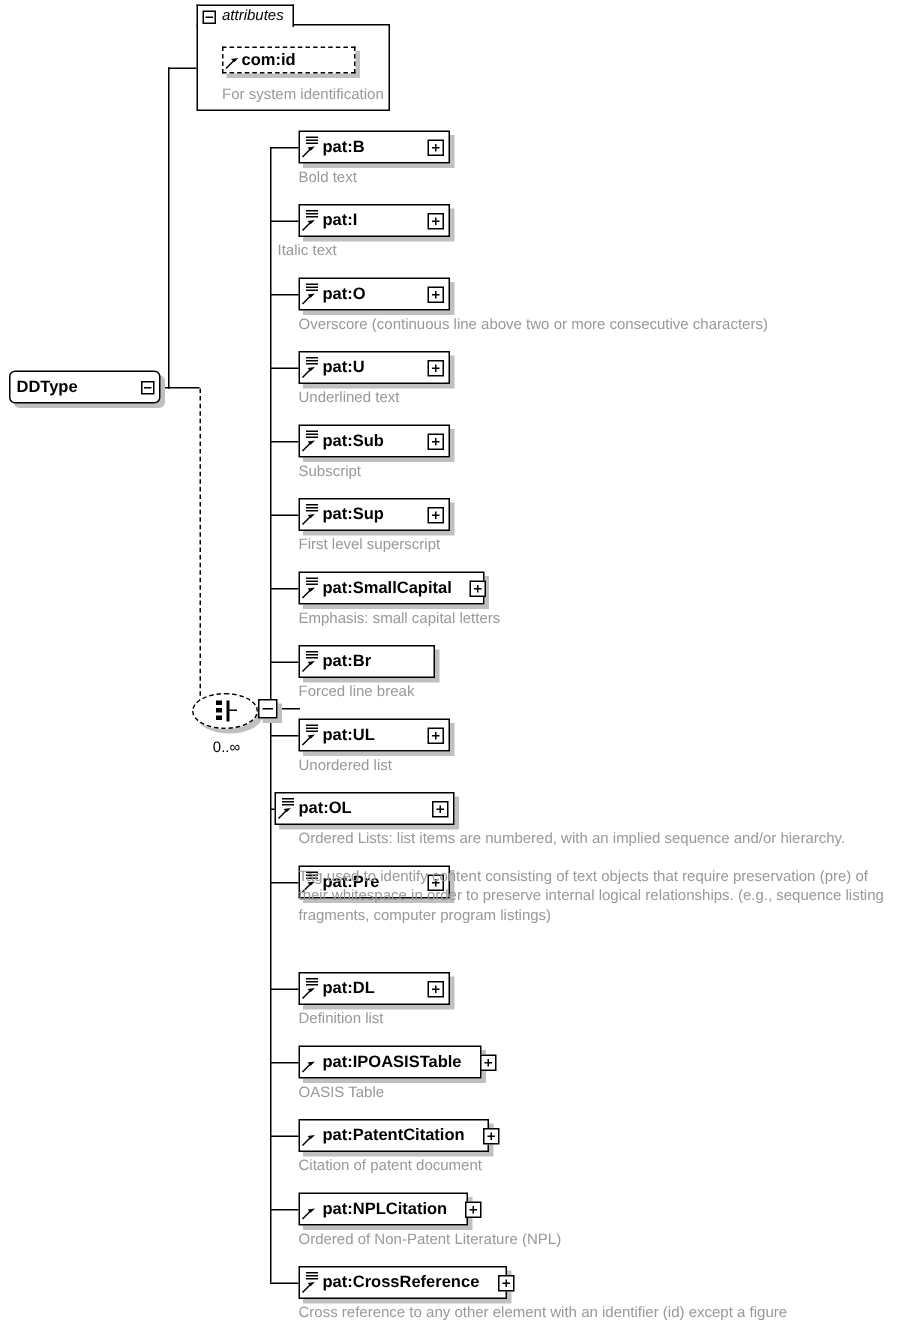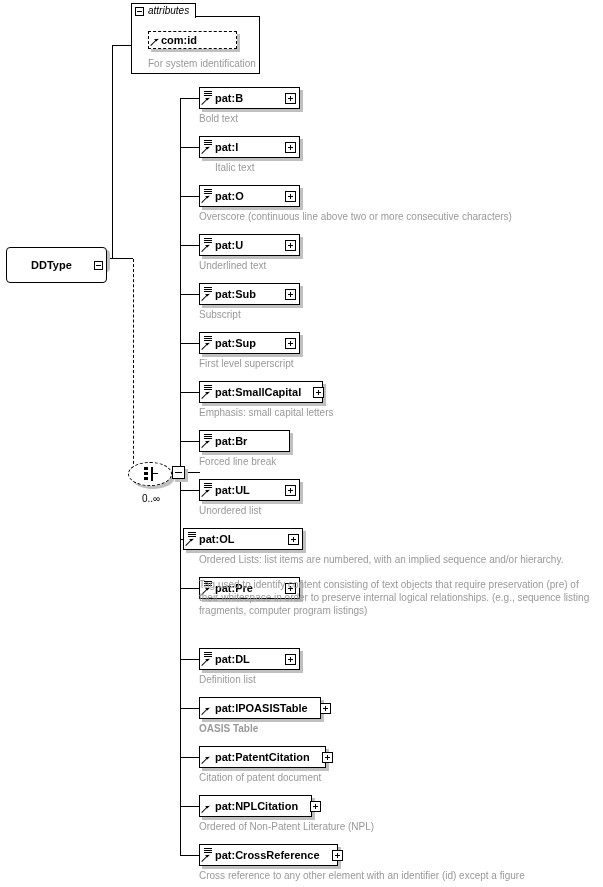--- a/index.html
+++ b/index.html
@@ -175,28 +175,28 @@
   #ddtype .shadow {
     position: absolute;
     left: 3px; top: 3px;
     width: 101px; height: 22px;
     background: #c0c0c0;
     border-radius: 4px;
   }
   #ddtype .inner {
     position: absolute;
     left: 0; top: 0;
-    width: 101px; height: 36px;
+    width: 101px; height: 22px;
     border: 1px solid #000000;
     background: #ffffff;
     border-radius: 4px;
     display: flex;
     align-items: center;
     justify-content: space-between;
-    padding: 0 3px 0 24px;
+    padding: 0 3px 0 4px;
   }
   #ddtype .name {
     font-size: 11px;
     font-weight: bold;
     color: #000;
     line-height: 12px;
   }
 
   
   #choice-node {
@@ -458,21 +458,21 @@
               <i></i>
               <i></i>
             </span>
             <span class="arrow-icon"></span>
           </span>
           <span class="name">pat:I</span>
           <span class="spacer"></span>
           <span class="pm-box"></span>
         </div>
       </div>
-      <div class="desc" style="left: 215px; top: 161px; white-space: nowrap;">Italic text</div>
+      <div class="desc" style="left: 185px; top: 161px; white-space: nowrap;">Italic text</div>
       <div class="elem" style="left: 199px; top: 185px; width: 101px;">
         <div class="shadow"></div>
         <div class="inner">
           <span class="icon-wrap">
             <span class="lines-icon">
               <i></i>
               <i></i>
               <i></i>
             </span>
             <span class="arrow-icon"></span>
@@ -639,21 +639,21 @@
         <div class="shadow"></div>
         <div class="inner">
           <span class="icon-wrap">
             <span class="arrow-icon"></span>
           </span>
           <span class="name">pat:IPOASISTable</span>
           <span class="spacer"></span>
           <span class="pm-box"></span>
         </div>
       </div>
-      <div class="desc" style="left: 199px; top: 722px; white-space: nowrap; font-weight: bold;">OASIS Table</div>
+      <div class="desc" style="left: 199px; top: 722px; white-space: nowrap;">OASIS Table</div>
       <div class="elem" style="left: 199px; top: 746px; width: 127px;">
         <div class="shadow"></div>
         <div class="inner">
           <span class="icon-wrap">
             <span class="arrow-icon"></span>
           </span>
           <span class="name">pat:PatentCitation</span>
           <span class="spacer"></span>
           <span class="pm-box"></span>
         </div>

